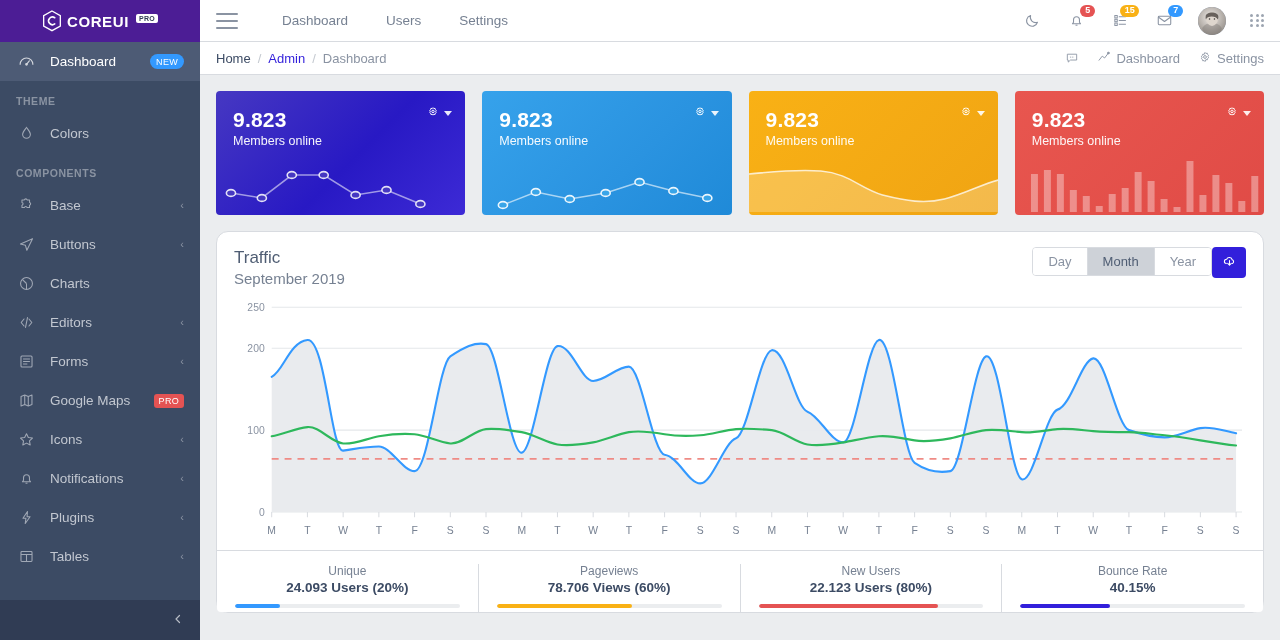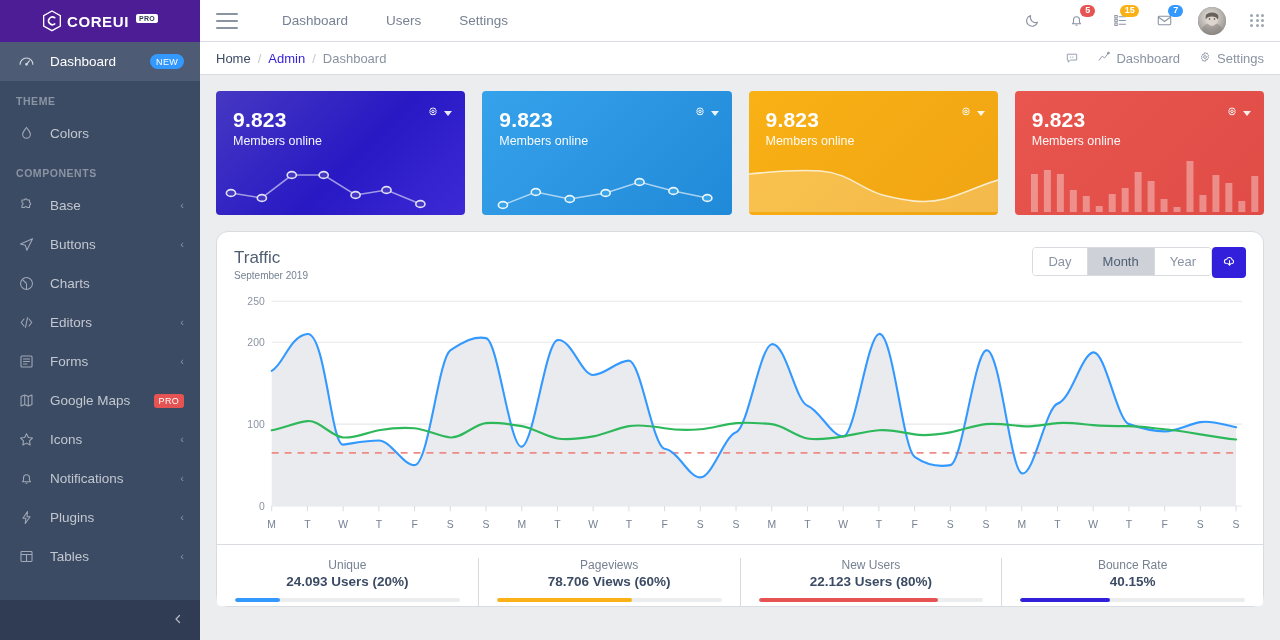--- a/index.html
+++ b/index.html
@@ -148,21 +148,21 @@
   .c-info    { background: linear-gradient(135deg,#36a2eb 0%,#2a93e0 60%,#1f8ad8 100%); }
   .c-warning { background: linear-gradient(135deg,#f9b115 0%,#f0a413 100%); }
   .c-danger  { background: linear-gradient(135deg,#e8564f 0%,#e04b46 100%); }
 
   
   .card {
     background: #fff; border: 1px solid #d8dbe0; border-radius: 12px;
   }
   .card-head { display: flex; align-items: flex-start; padding: 15px 17px 8px; }
   .card-title { font-size: 17px; font-weight: 500; color: #4f5d73; line-height: 1.25; }
-  .card-sub { font-size: 10px; color: #768192; margin-top: 2px; }
+  .card-sub { font-size: 15px; color: #768192; margin-top: 2px; }
   .head-right { margin-left: auto; display: flex; align-items: flex-start; }
   .btn-group { display: flex; border: 1px solid #d8dbe0; border-radius: 4px; overflow: hidden; }
   .btn-group button {
     border: none; background: #fff; color: #8a93a2;
     font-size: 13px; padding: 6px 15px; cursor: pointer;
     font-family: inherit; border-right: 1px solid #d8dbe0;
   }
   .btn-group button:last-child { border-right: none; }
   .btn-group button.active { background: #ced2d8; color: #4f5d73; }
   .btn-dl {

